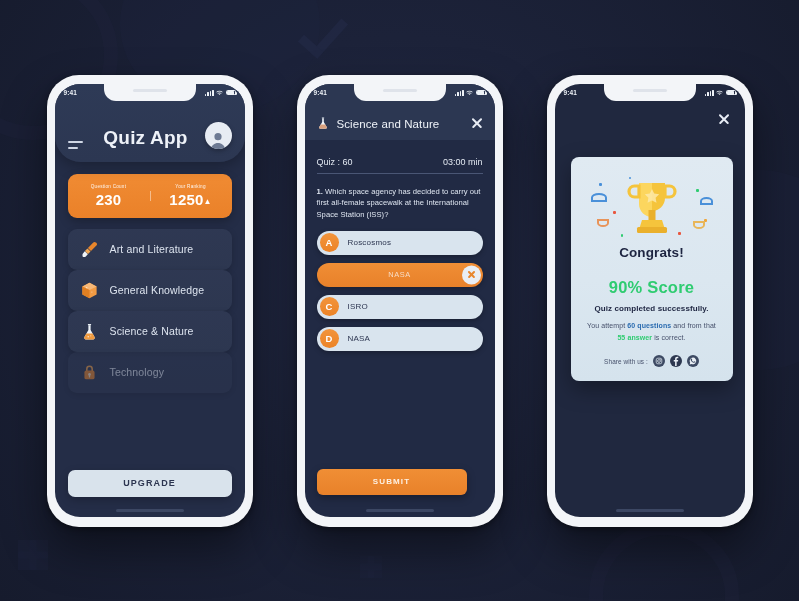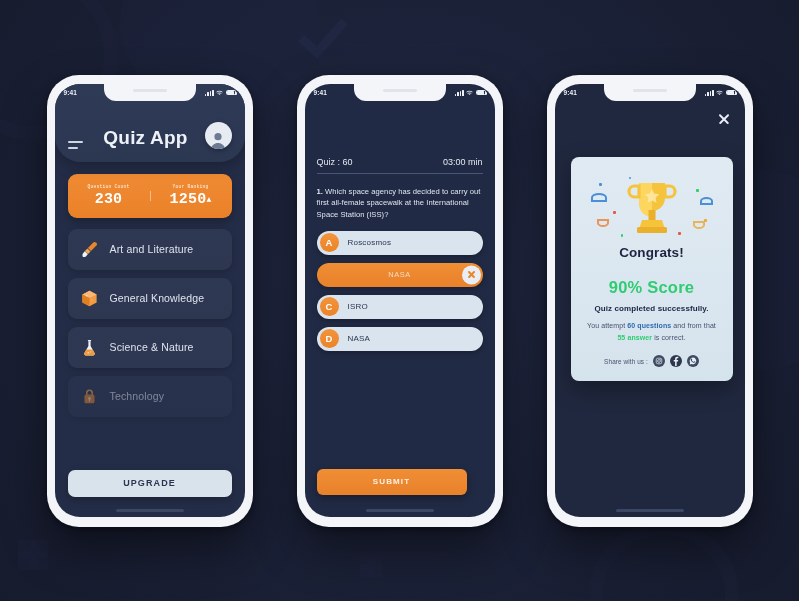--- a/index.html
+++ b/index.html
@@ -198,34 +198,33 @@
     display: flex;
     align-items: center;
     box-shadow: 0 4px 10px rgba(0,0,0,.25);
     margin-bottom: 11px;
   }
   .stat {
     flex: 1;
     text-align: center;
     color: #fff;
     position: relative;
-    font-family: Liberation Mono, monospace;
   }
   .stat + .stat::before {
     content: "";
     position: absolute;
     left: 0; top: 7px; bottom: 7px;
     width: 1px;
     background: rgba(255,255,255,.45);
   }
   .stat-label { font-size: 4.6px; letter-spacing: .25px; opacity: .92; margin-bottom: 2px; }
   .stat-value { font-size: 15px; font-weight: bold; letter-spacing: .2px; }
   .stat-value .up { font-size: 8px; vertical-align: 1px; }
 
-  .menu-list { display: flex; flex-direction: column; gap: 8px; }
+  .menu-list { display: flex; flex-direction: column; }
   .menu-item {
     height: 41px;
     border-radius: 9px;
     background: linear-gradient(180deg, #30395480 0%, #2d3750cc 100%);
     background-color: #2d3751;
     display: flex;
     align-items: center;
     padding: 0 12px;
     gap: 11px;
     box-shadow: 0 2px 6px rgba(0,0,0,.18);
@@ -607,20 +606,31 @@
             </span>
           <span class="ico-wifi">
             <svg viewBox="0 0 24 20">
                 <path d="M12 17.5l-3-3.6a4.7 4.7 0 016 0zM12 11a8 8 0 00-5.6 2.2L4.7 11.3A10.6 10.6 0 0112 8.4a10.6 10.6 0 017.3 2.9l-1.7 1.9A8 8 0 0012 11zm0-5.6a13.6 13.6 0 00-9.2 3.5L1 7A16.2 16.2 0 0112 2.8 16.2 16.2 0 0123 7l-1.8 1.9A13.6 13.6 0 0012 5.4z" fill="#eef2f7"></path>
               </svg>
           </span>
           <span class="ico-bat"></span>
         </span>
       </div>
 
+      <div class="p2-header">
+        <span class="p2-header-ico">
+          <svg viewBox="0 0 24 24">
+            <path d="M10 2.6h4v1.4h-4z" fill="#e6ecf3"></path>
+            <path d="M10.6 4v6.2L5.6 19c-.8 1.4.2 3 1.8 3h9.2c1.6 0 2.6-1.6 1.8-3l-5-8.8V4z" fill="#eef3f9"></path>
+            <path d="M8.1 14.6h7.8l2.5 4.4c.8 1.4-.2 3-1.8 3H7.4c-1.6 0-2.6-1.6-1.8-3z" fill="#d8a07e"></path>
+          </svg>
+        </span>
+        <span class="p2-title">Science and Nature</span>
+        <span class="close-x"></span>
+      </div>
 
       <div class="p2-body">
         <div class="quiz-meta">
           <span>Quiz : 60</span>
           <span>03:00 min</span>
         </div>
 
         <div class="question">
           <b>1.</b>
           <span>Which space agency has decided to carry out first all-female spacewalk at the International Space Station (ISS)?</span>

